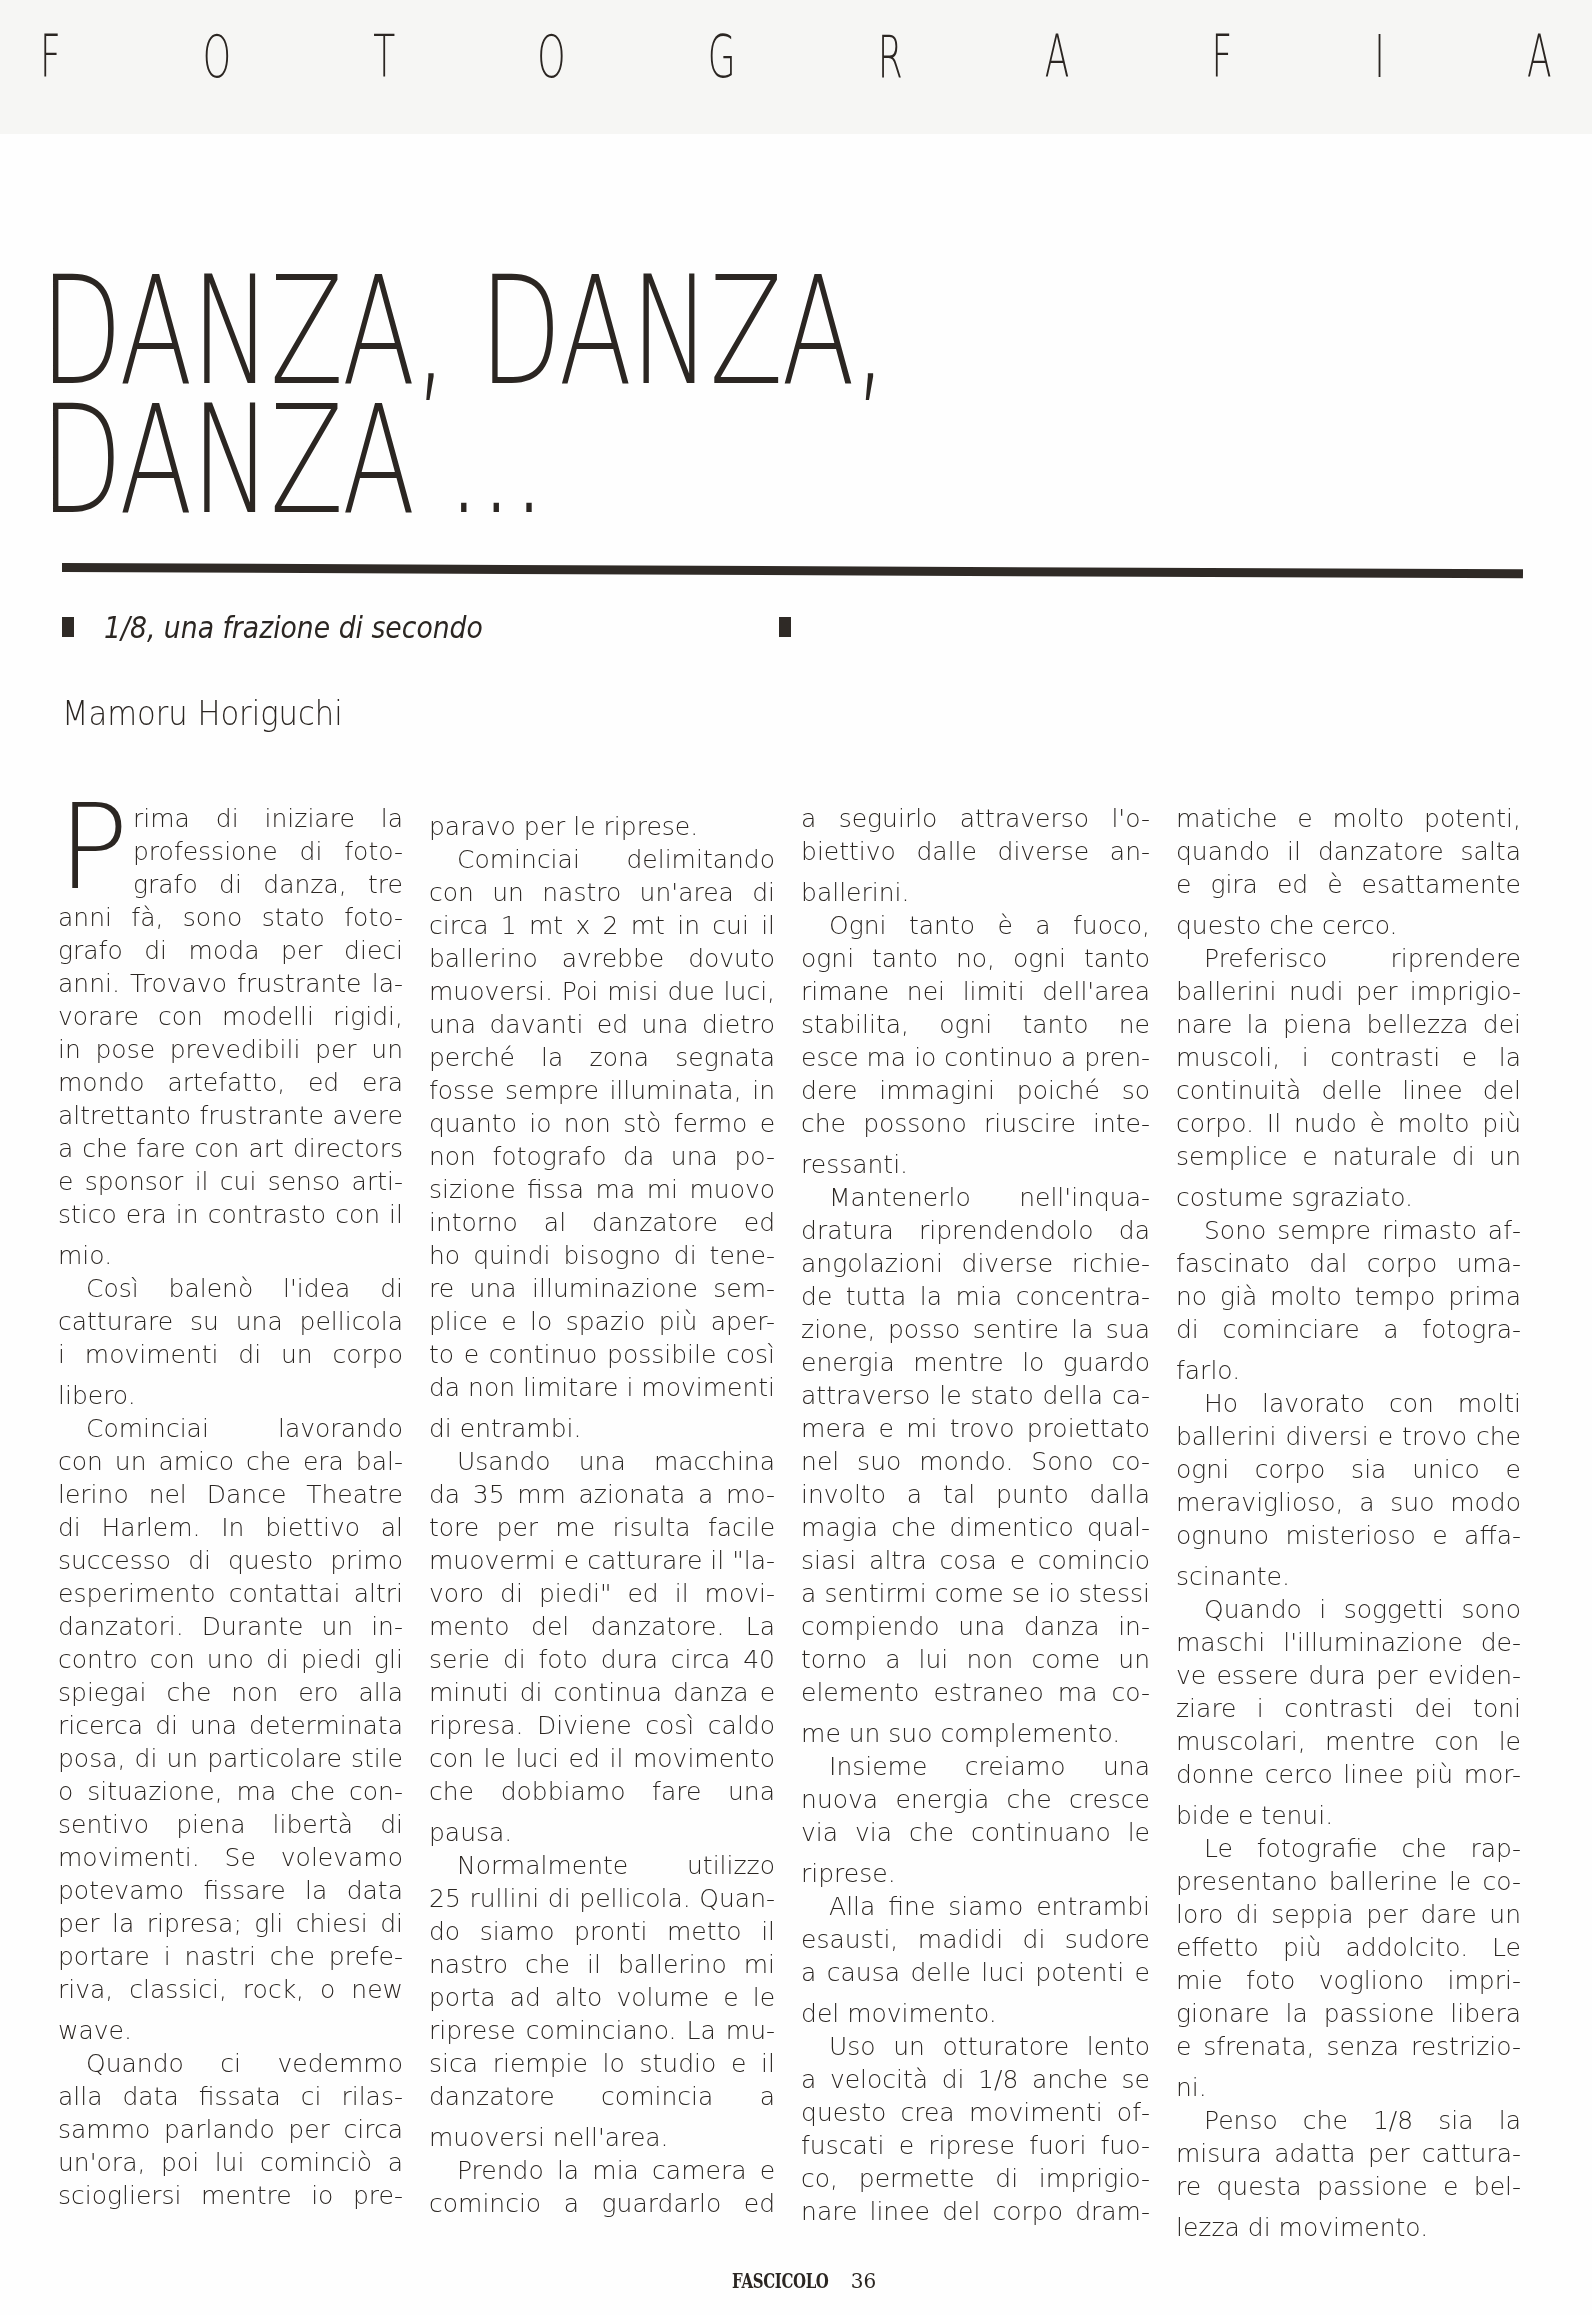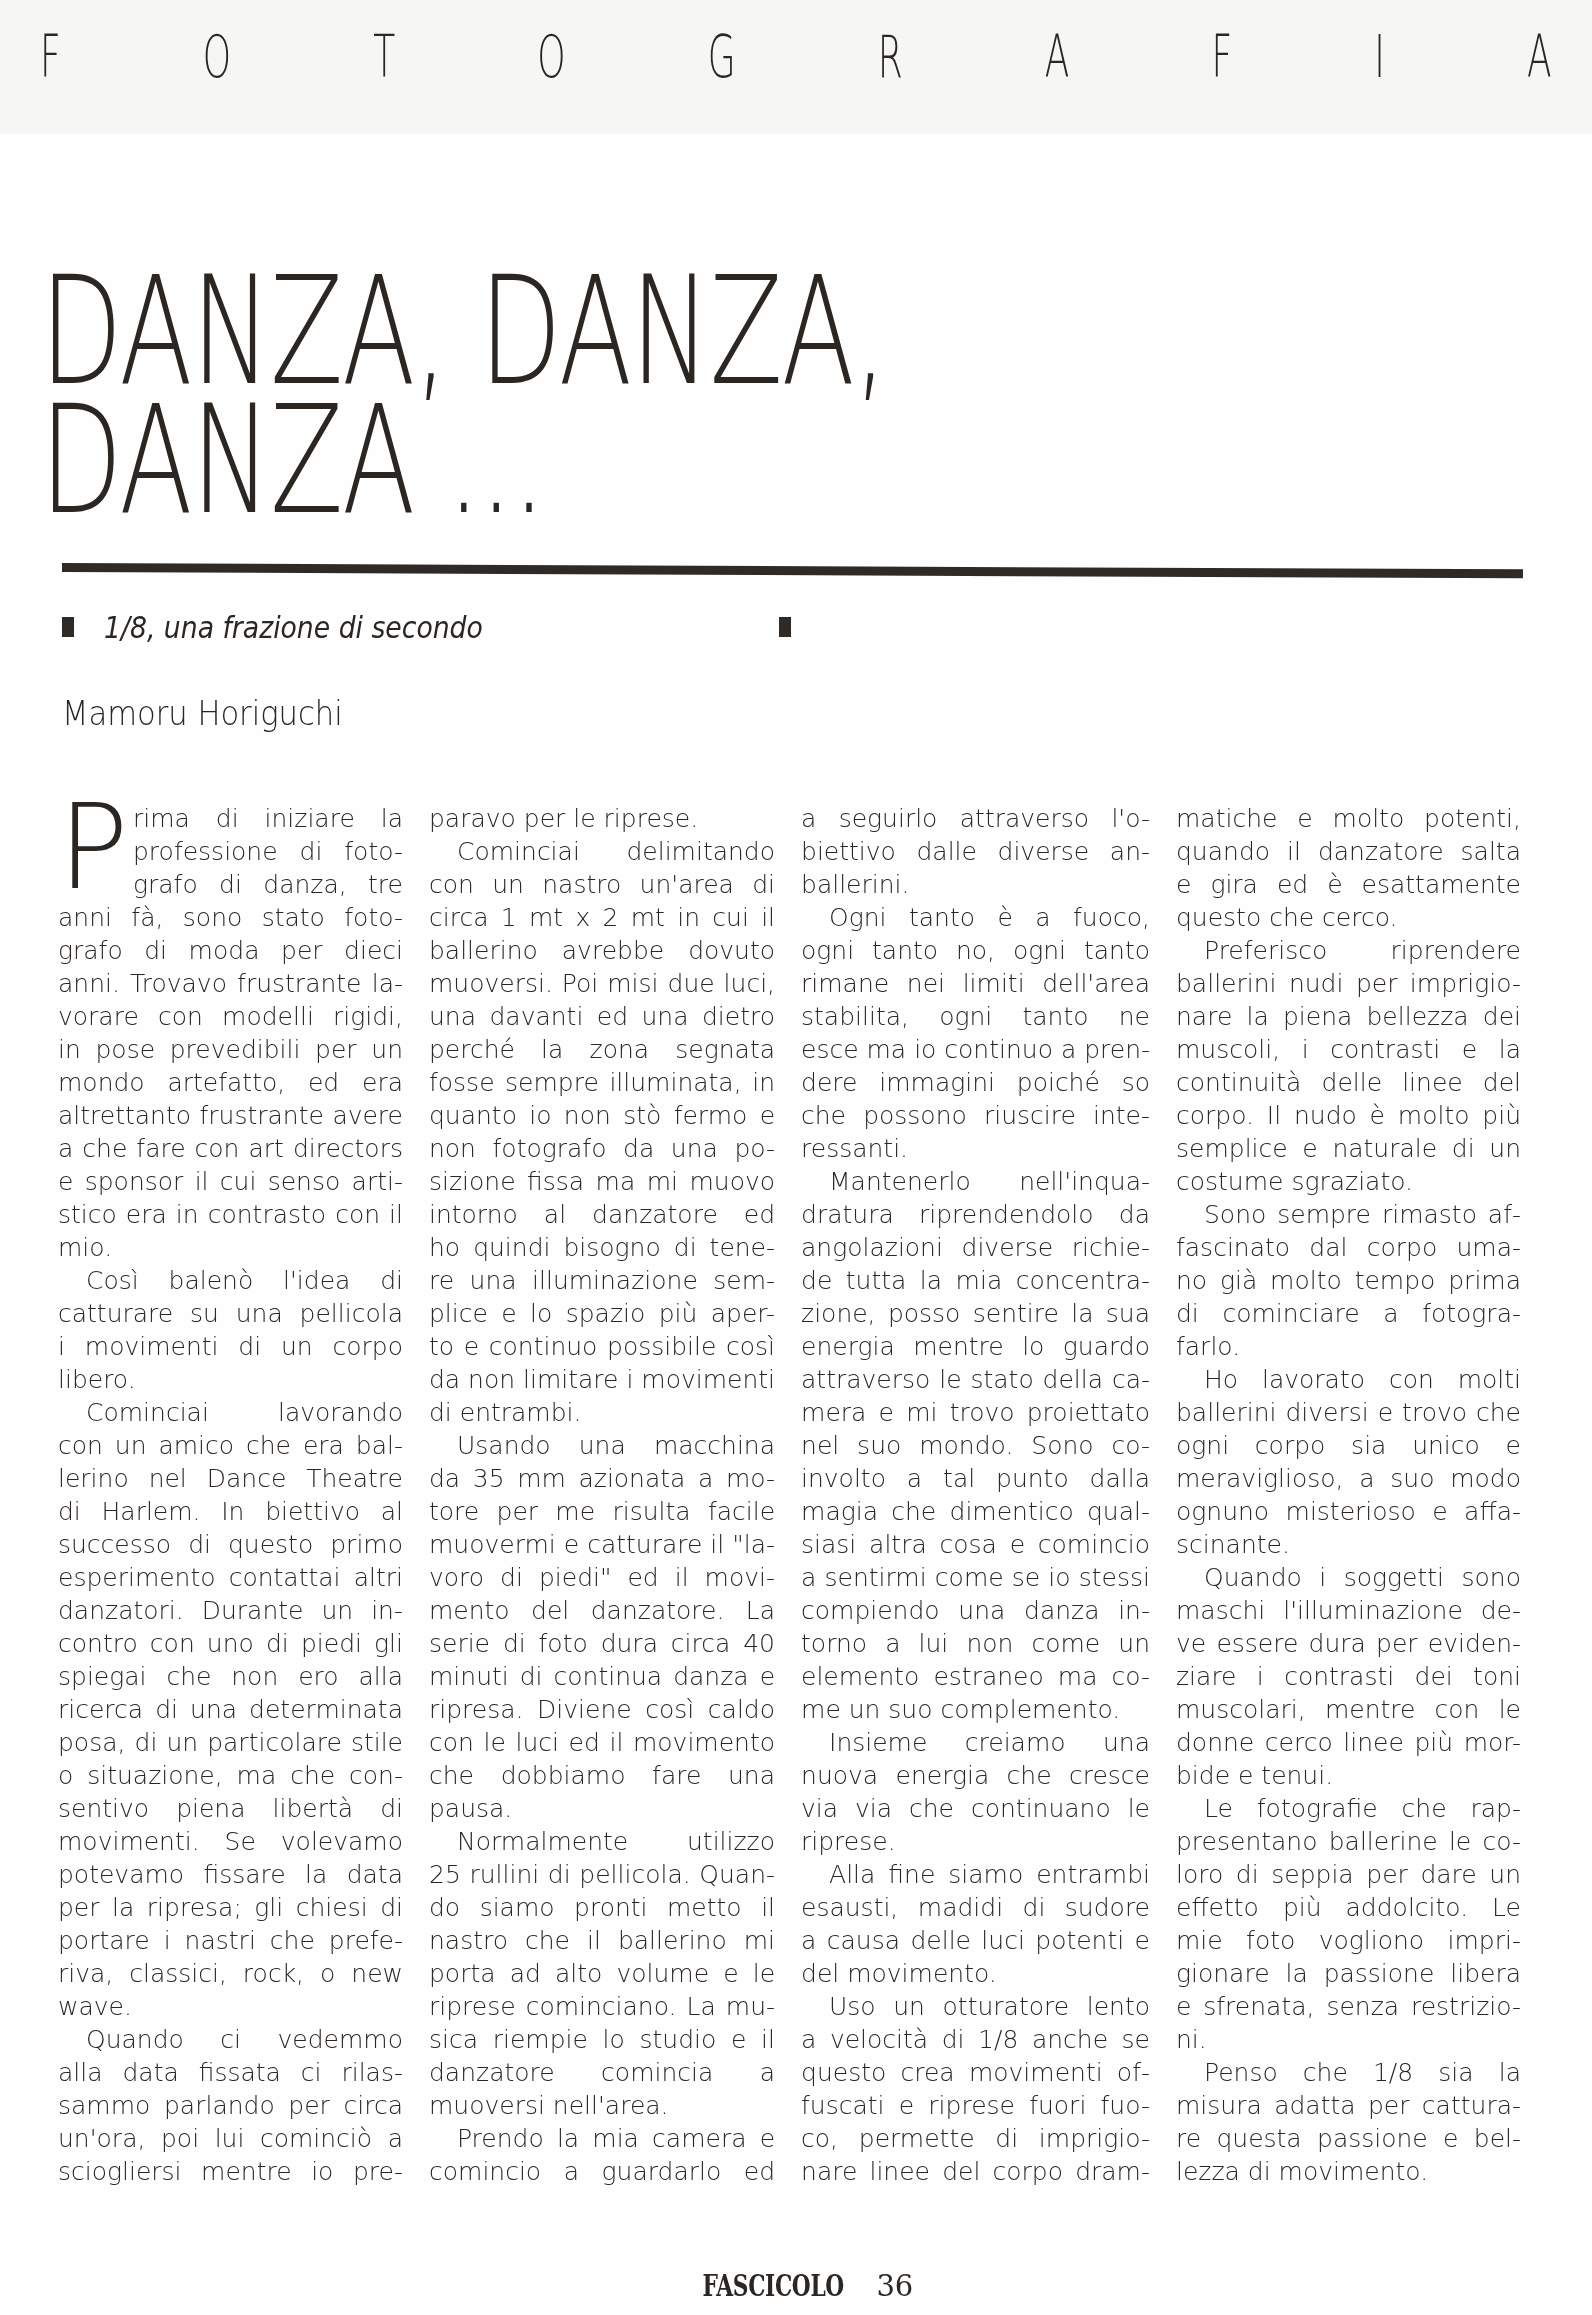--- a/index.html
+++ b/index.html
@@ -59,34 +59,34 @@
 
   .columns {
     position: absolute; left: 58px; top: 802px; width: 1463px; height: 1363px;
     display: grid; grid-template-columns: repeat(4, 1fr); column-gap: 26px;
   }
   .col { font-family: "DejaVu Sans", sans-serif; font-weight: 200; font-size: 25px; line-height: 33px; color: #2b2622; }
   .col .ln {
     display: block; white-space: nowrap; text-align: justify; text-align-last: justify;
     overflow: hidden; height: 33px;
   }
-  .col .ln.last { text-align-last: left; }
+  .col .ln.last { text-align-last: left; margin-top: 8px; }
   .col .ln.indent { padding-left: 28px; }
   .col .ln.drop { padding-left: 75px; }
 
   .dropcap {
     position: absolute; left: 0; top: 0;
     font-family: "DejaVu Sans", sans-serif; font-weight: 200;
     font-size: 117px; line-height: 92px; color: #2b2622;
   }
   .col1 { position: relative; }
 
   .footer {
     position: absolute; left: 0; top: 2269px; width: 1592px; text-align: center;
-    font-family: "DejaVu Serif", serif; font-size: 29px; color: #2b2622;
+    font-family: "DejaVu Serif", serif; font-size: 20px; color: #2b2622;
   }
   .footer .lbl { display: inline-block; transform: scaleX(0.75); font-weight: bold; letter-spacing: -0.5px; }
   .footer .num { font-weight: normal; }
 </style>
 </head>
 <body>
 
 <div class="page">
   <div class="top-band"></div>
   <div class="section-title" id="section-title">

